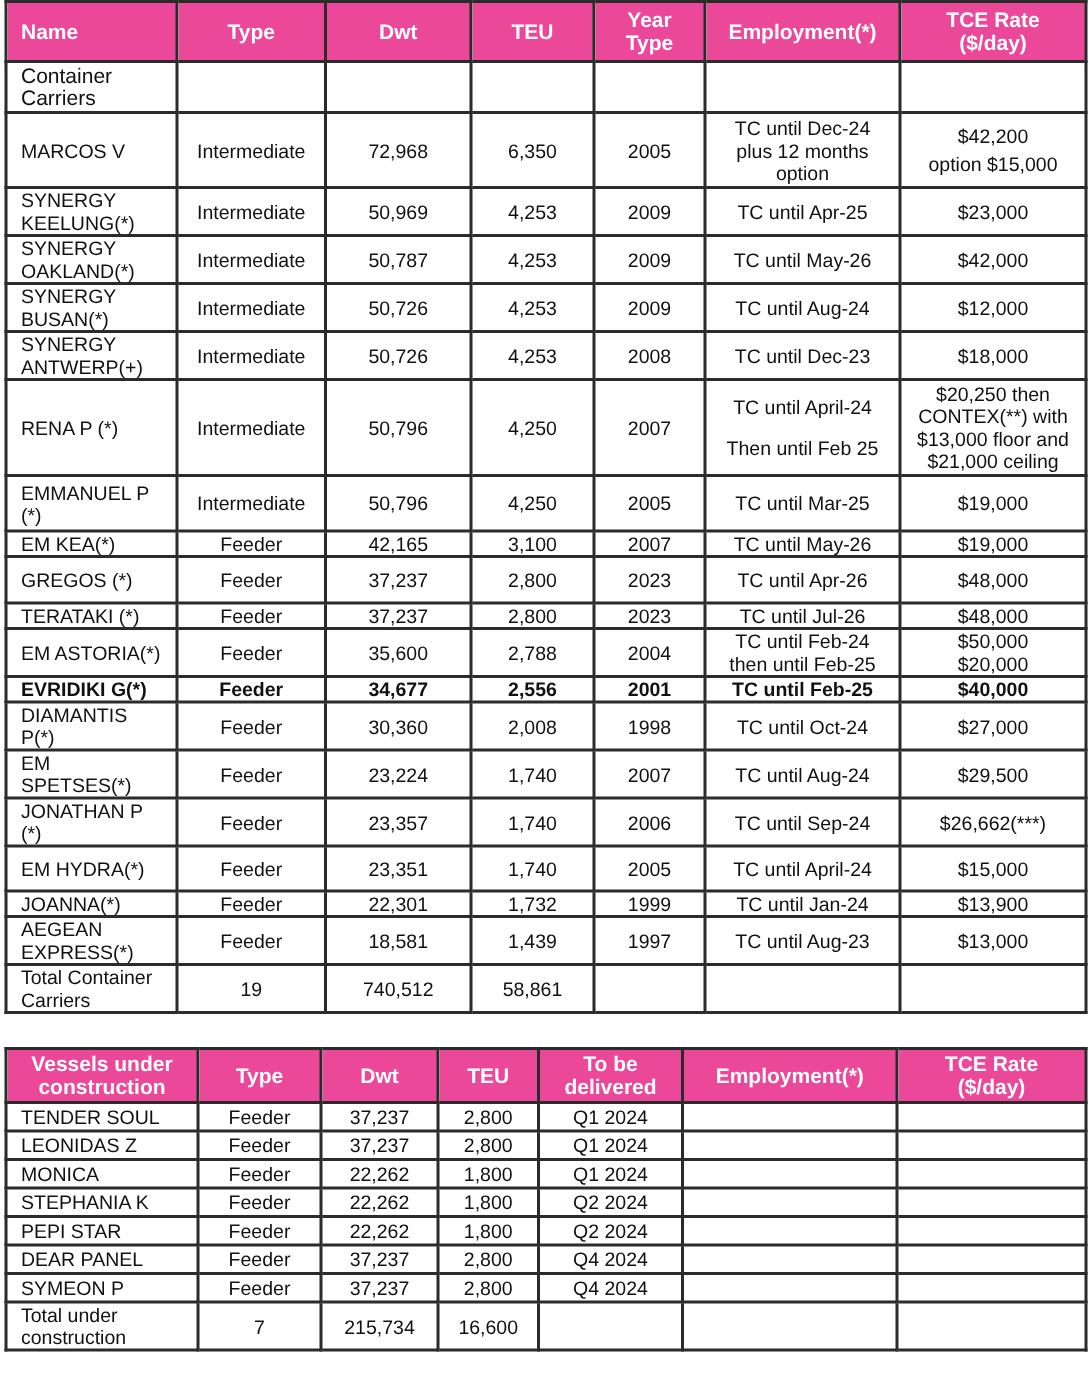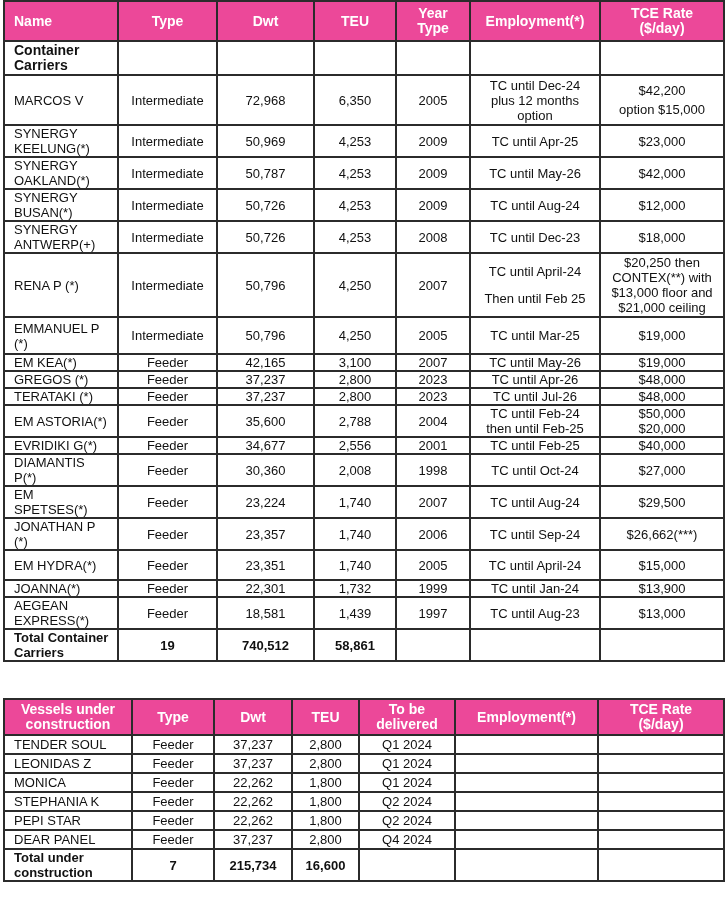--- a/index.html
+++ b/index.html
@@ -4,21 +4,21 @@
 <style>
   html, body { margin: 0; padding: 0; background: #ffffff; }
   body { width: 726px; height: 918px; position: relative; overflow: hidden;
          font-family: "Liberation Sans", sans-serif; color: #111; }
   table { border-collapse: collapse; position: absolute; table-layout: fixed; }
   td, th { border: 2px solid #2b2b2b; padding: 0 2px; font-size: 13px; line-height: 15px;
            text-align: center; vertical-align: middle; overflow: hidden; }
   th { background: #ec4899; color: #ffffff; font-weight: bold; font-size: 14px; line-height: 15px; }
   td.name { text-align: left; padding-left: 9px; }
   th.name { text-align: left; padding-left: 9px; }
-  .bold { font-weight: bold; }
+  .bold { font-weight: normal; }
   #fleet { left: 3px; top: 0px; width: 720px; }
   #newbuild { left: 3px; top: 698px; width: 720px; }
   .sp { display: block; }
   .gap { display: block; height: 12px; }
 </style>
 </head>
 <body>
 
 <table id="fleet">
   <colgroup>
@@ -187,21 +187,21 @@
         <td>42,165</td>
         <td>3,100</td>
         <td>2007</td>
         <td>
           <span class="sp">TC until May-26</span>
         </td>
         <td>
           <span class="sp">$19,000</span>
         </td>
       </tr>
-      <tr style="height: 17px;">
+      <tr style="height: 31px;">
         <td class="name">
           <span class="sp">GREGOS (*)</span>
         </td>
         <td>Feeder</td>
         <td>37,237</td>
         <td>2,800</td>
         <td>2023</td>
         <td>
           <span class="sp">TC until Apr-26</span>
         </td>
@@ -234,21 +234,21 @@
         <td>2004</td>
         <td>
           <span class="sp">TC until Feb-24</span>
           <span class="sp">then until Feb-25</span>
         </td>
         <td>
           <span class="sp">$50,000</span>
           <span class="sp">$20,000</span>
         </td>
       </tr>
-      <tr style="height: 17px;">
+      <tr style="height: 17px; font-weight: bold;">
         <td class="name">
           <span class="sp">EVRIDIKI G(*)</span>
         </td>
         <td>Feeder</td>
         <td>34,677</td>
         <td>2,556</td>
         <td>2001</td>
         <td>
           <span class="sp">TC until Feb-25</span>
         </td>
@@ -445,20 +445,29 @@
       </tr>
       <tr style="height: 19px;">
         <td class="name">DEAR PANEL</td>
         <td>Feeder</td>
         <td>37,237</td>
         <td>2,800</td>
         <td>Q4 2024</td>
         <td></td>
         <td></td>
       </tr>
+      <tr style="height: 19px;">
+        <td class="name">SYMEON P</td>
+        <td>Feeder</td>
+        <td>37,237</td>
+        <td>2,800</td>
+        <td>Q4 2024</td>
+        <td></td>
+        <td></td>
+      </tr>
     </tbody>
   <tbody>
     <tr style="height:32px">
       <td class="name bold">
         <span class="sp">Total under</span>
         <span class="sp">construction</span>
       </td>
       <td class="bold">7</td>
       <td class="bold">215,734</td>
       <td class="bold">16,600</td>

